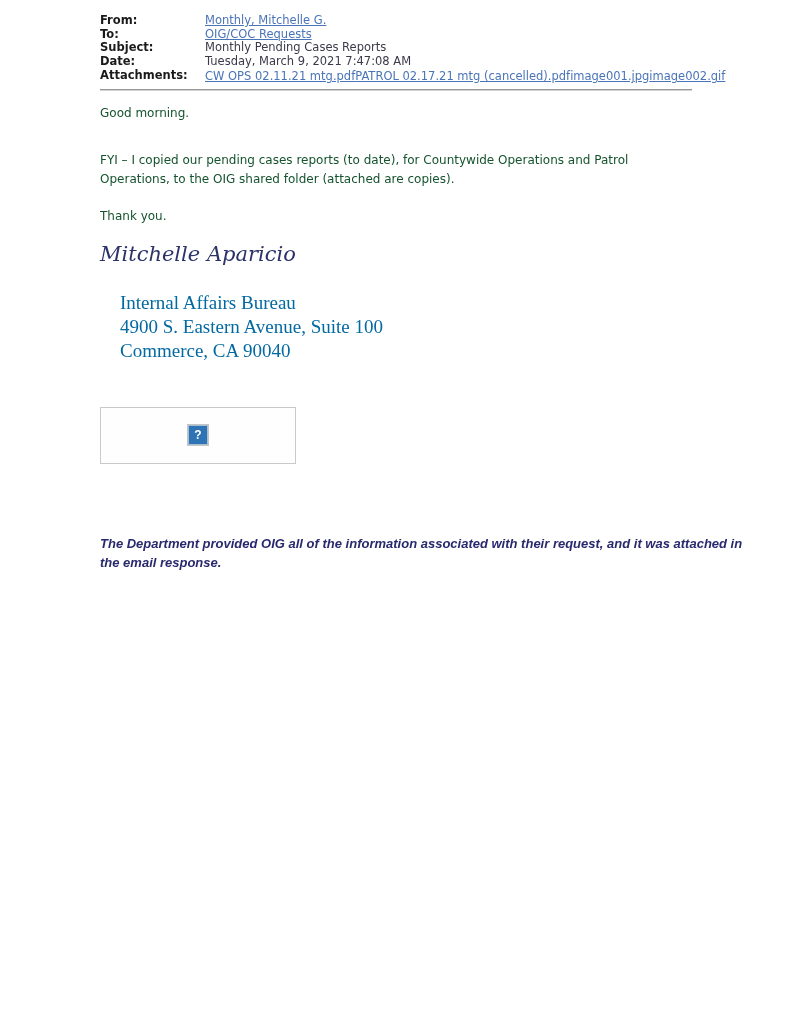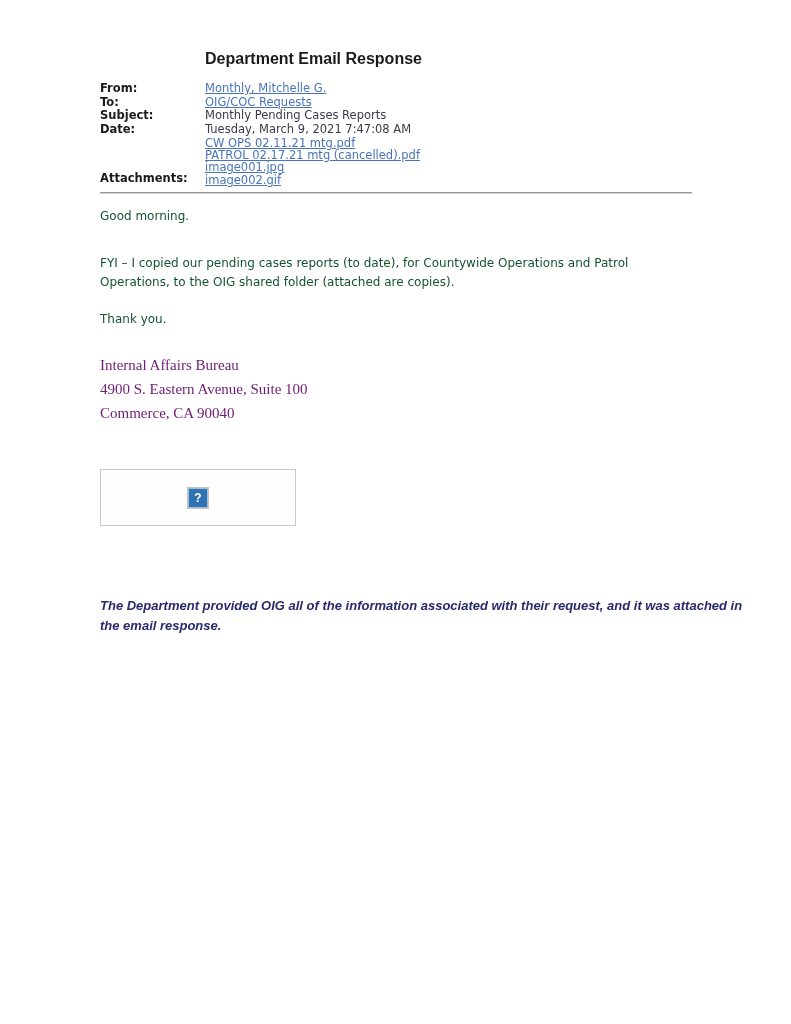--- a/index.html
+++ b/index.html
@@ -37,21 +37,21 @@
     font-weight: bold;
     color: #1a1a1a;
   }
   .hdr-value { color: #3a3a4a; }
   a.lnk {
     color: #4a74b8;
     text-decoration: underline;
     cursor: pointer;
   }
   .sep { color: #3a3a4a; margin-right: 4px; }
-  .att-list { display: flex; flex-direction: column; }
+  .att-list { display: flex; flex-direction: row; }
   .att-list a.lnk { line-height: 12.3px; }
   
   .divider {
     margin-top: 6px;
     width: 592px;
     height: 2px;
     background: #979797;
     border-bottom: 1px solid #d2d2d2;
   }
   
@@ -69,23 +69,24 @@
     margin-top: 15px;
     font-family: "DejaVu Serif", serif;
     font-style: italic;
     font-size: 21px;
     line-height: 26px;
     color: #2b3368;
   }
   .sig-address {
     margin-top: 24px;
     font-family: "Liberation Serif", serif;
-    font-size: 15px;
+    font-size: 19px;
     line-height: 24px;
-    color: #701a75;
+    color: #0369a1;
+    margin-left: 20px;
   }
   
   .img-frame {
     margin-top: 44px;
     width: 196px;
     height: 57px;
     background: #fefefe;
     border: 1px solid #c9c9c9;
     display: flex;
     align-items: center;
@@ -117,21 +118,20 @@
     line-height: 19.5px;
     color: #29296e;
   }
 </style>
 </head>
 <body>
 
 <div class="page">
   <div class="content">
 
-    <div class="doc-title">Department Email Response</div>
 
     <div class="hdr">
 
       <div class="hdr-row">
         <span class="hdr-label">From:</span>
         <span class="hdr-value"><a class="lnk">Monthly, Mitchelle G.</a></span>
       </div>
 
       <div class="hdr-row">
         <span class="hdr-label">To:</span>
@@ -162,20 +162,21 @@
     </div>
 
     <div class="divider"></div>
 
     <div class="body-text greeting">Good morning.</div>
 
     <div class="body-text paragraph">FYI – I copied our pending cases reports (to date), for Countywide Operations and Patrol Operations, to the OIG shared folder (attached are copies).</div>
 
     <div class="body-text closing">Thank you.</div>
 
+    <div class="sig-name">Mitchelle Aparicio</div>
 
     <div class="sig-address">
       <div>Internal Affairs Bureau</div>
       <div>4900 S. Eastern Avenue, Suite 100</div>
       <div>Commerce, CA 90040</div>
     </div>
 
     <div class="img-frame">
       <span class="broken-icon">?</span>
     </div>

